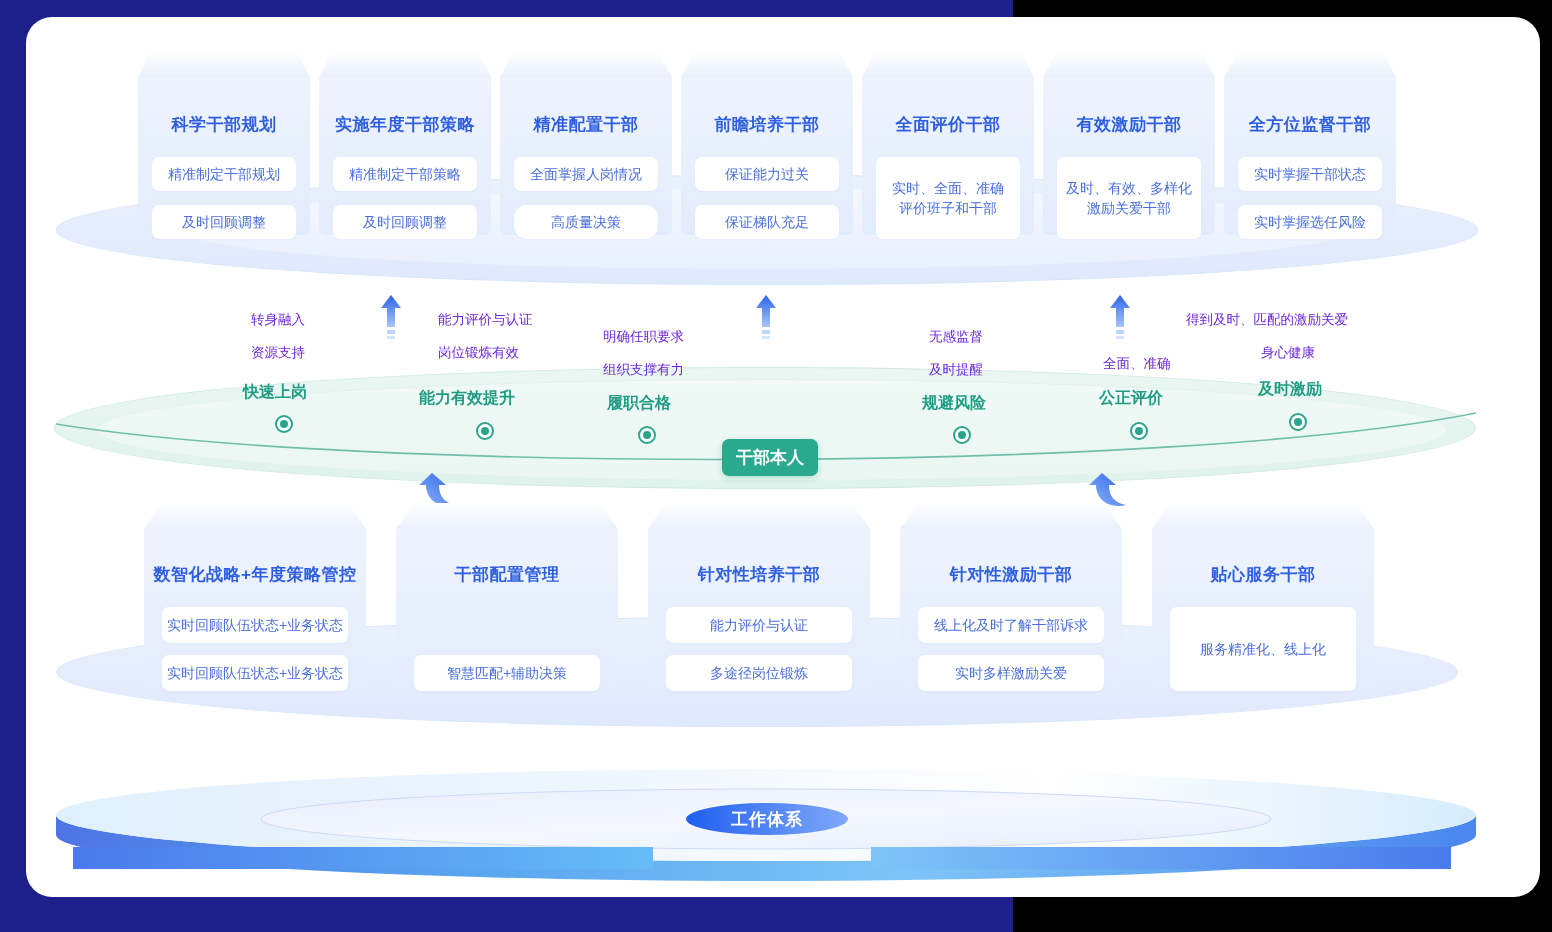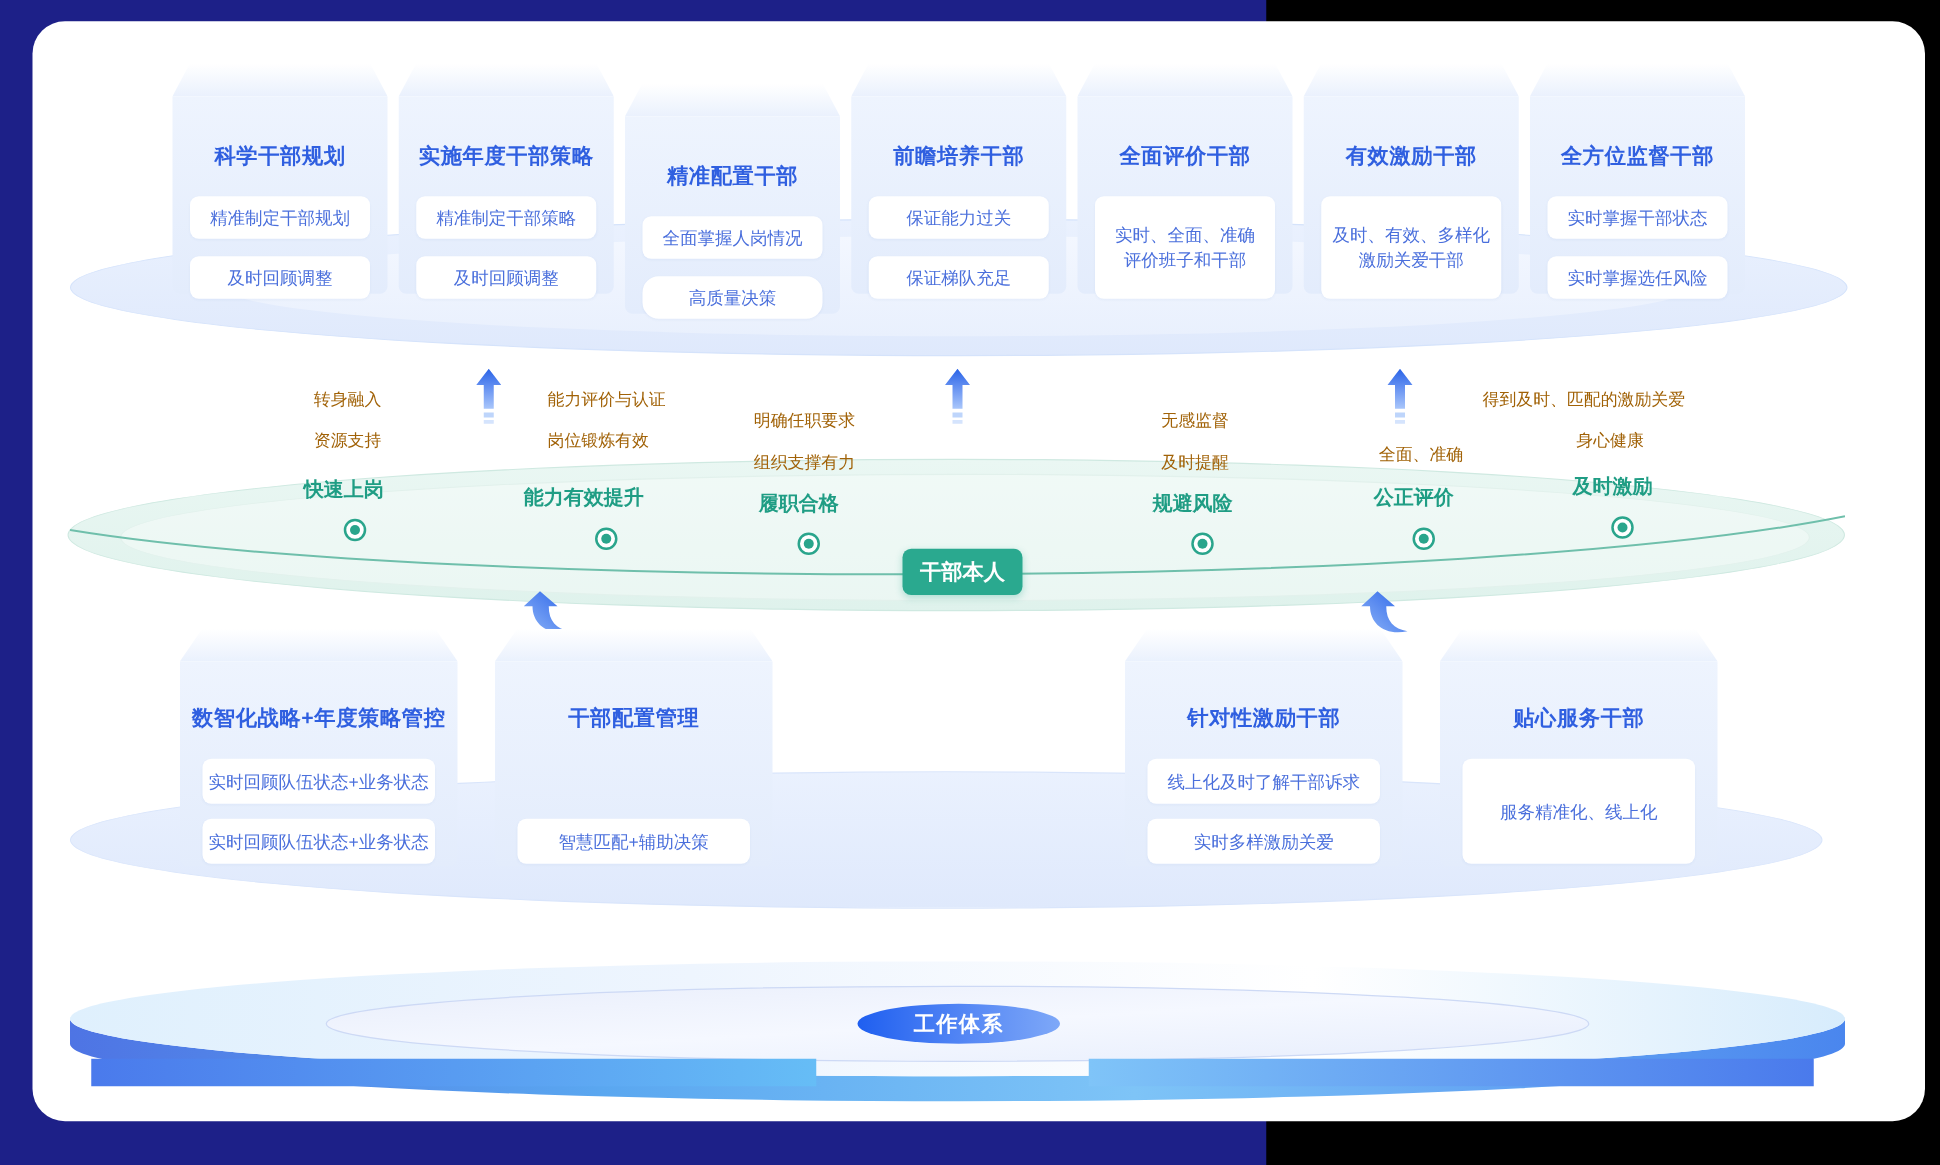--- a/index.html
+++ b/index.html
@@ -95,21 +95,21 @@
   .node .dot{
     position:absolute;left:5px;top:5px;width:8px;height:8px;
     border-radius:50%;background:#2aa58c;
   }
   .node-label{
     position:absolute;white-space:nowrap;
     color:#1f9d84;font-weight:bold;font-size:16px;
   }
   .node-sub{
     position:absolute;white-space:nowrap;
-    color:#a16207;font-size:13.5px;
+    color:#6d28d9;font-size:13.5px;
   }
   #center-chip{
     position:absolute;left:696px;top:422px;
     background:#2aa98f;color:#fff;font-weight:bold;font-size:17px;
     padding:7px 14px;border-radius:7px;white-space:nowrap;
     box-shadow:0 2px 6px rgba(42,169,143,.3);
   }
 
   
   .arrow-up{position:absolute;width:22px;height:46px;}
@@ -146,21 +146,21 @@
     </div>
 
     <div class="card3d" style="left:293px;top:34px;width:172px;height:184px;">
       <div class="roof"></div>
       <div class="body"></div>
       <div class="ttl" style="top:62px">实施年度干部策略</div>
       <div class="pill" style="top:106px;height:34px;">精准制定干部策略</div>
       <div class="pill" style="top:154px;height:34px;">及时回顾调整</div>
     </div>
 
-    <div class="card3d" style="left:474px;top:50px;width:172px;height:184px;padding-left:48px;">
+    <div class="card3d" style="left:474px;top:34px;width:172px;height:184px;padding-left:48px;">
       <div class="roof"></div>
       <div class="body"></div>
       <div class="ttl" style="top:62px">精准配置干部</div>
       <div class="pill" style="top:106px;height:34px;">全面掌握人岗情况</div>
       <div class="pill" style="top:154px;height:34px;border-radius:13px;">高质量决策</div>
     </div>
 
     <div class="card3d" style="left:655px;top:34px;width:172px;height:184px;">
       <div class="roof"></div>
       <div class="body"></div>
@@ -294,20 +294,27 @@
       <div class="pill" style="top:152px;height:36px;">实时回顾队伍状态+业务状态</div>
     </div>
 
     <div class="card3d" style="left:370px;top:486px;width:222px;height:190px;">
       <div class="roof"></div>
       <div class="body"></div>
       <div class="ttl" style="top:60px">干部配置管理</div>
       <div class="pill" style="top:152px;height:36px;">智慧匹配+辅助决策</div>
     </div>
 
+    <div class="card3d" style="left:622px;top:486px;width:222px;height:190px;">
+      <div class="roof"></div>
+      <div class="body"></div>
+      <div class="ttl" style="top:60px">针对性培养干部</div>
+      <div class="pill" style="top:104px;height:36px;">能力评价与认证</div>
+      <div class="pill" style="top:152px;height:36px;">多途径岗位锻炼</div>
+    </div>
 
     <div class="card3d" style="left:1126px;top:486px;width:222px;height:190px;">
       <div class="roof"></div>
       <div class="body"></div>
       <div class="ttl" style="top:60px">贴心服务干部</div>
       <div class="pill" style="top:104px;height:84px;">服务精准化、线上化</div>
     </div>
 
     <div class="card3d" style="left:874px;top:486px;width:222px;height:190px;">
       <div class="roof"></div>

